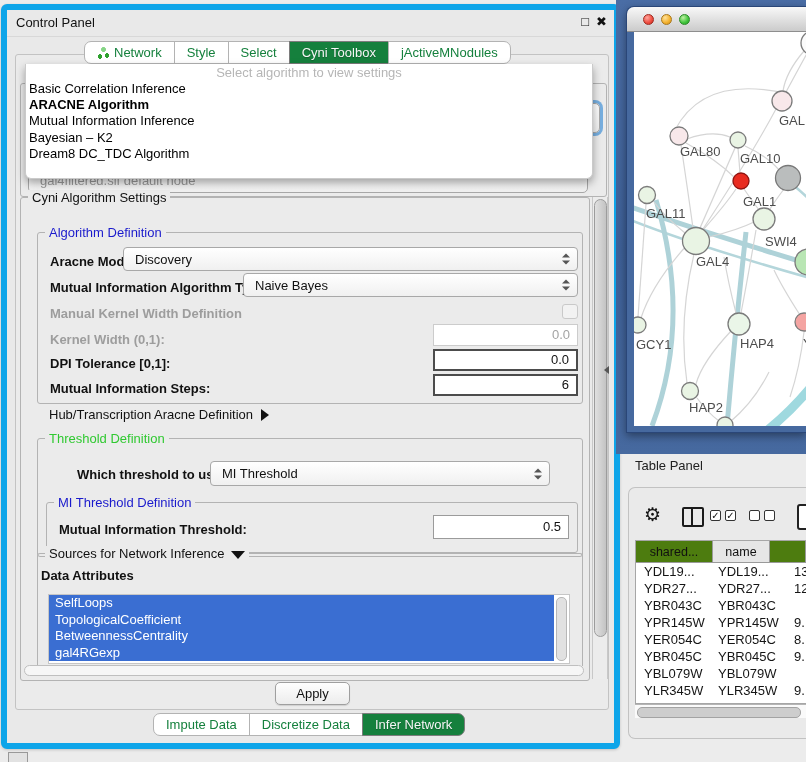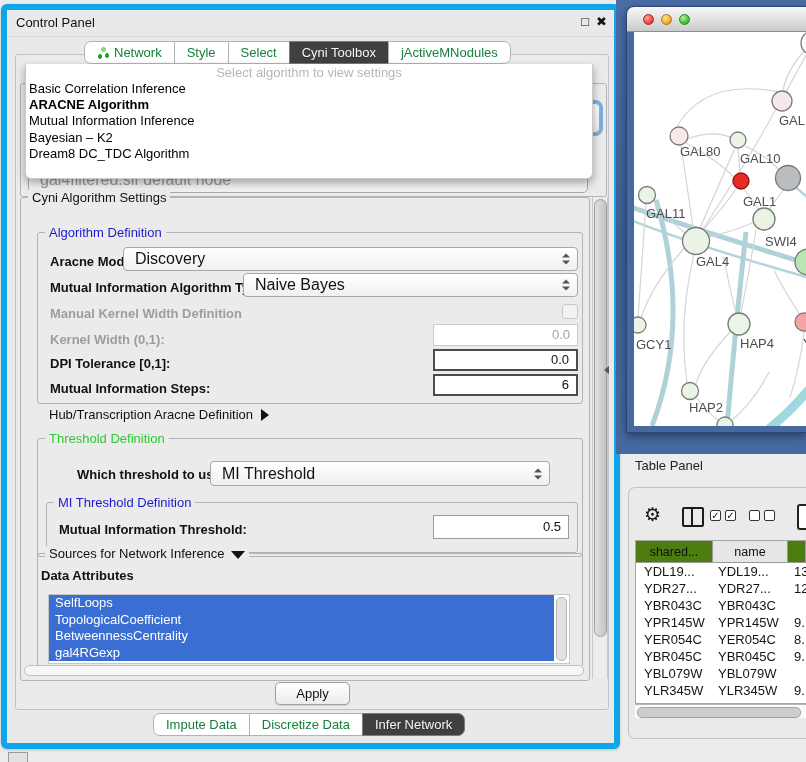--- a/index.html
+++ b/index.html
@@ -10,37 +10,37 @@
   .cp-titlebar{position:absolute;left:0;top:0;right:0;height:26px;border-bottom:1px solid #d8d8d8;}
   .cp-title{position:absolute;left:9px;top:5px;font-size:13px;color:#111;}
   .win-btns{position:absolute;right:7px;top:4px;display:flex;gap:7px;font-size:13px;color:#111;font-weight:bold;}
   .win-btns span{cursor:default;}
   
   .seg{display:flex;position:absolute;z-index:6;}
   .seg .tab{background:#fff;border:1px solid #b3b3b3;font-size:13px;padding:3px 12px;margin-left:-1px;
     color:#15803d;display:flex;align-items:center;white-space:nowrap;}
   .seg .tab:first-child{border-radius:7px 0 0 7px;margin-left:0;}
   .seg .tab:last-child{border-radius:0 7px 7px 0;}
-  .seg .tab.sel{background:#404040;border-color:#7c7c7c;color:#f6f6f6;text-shadow:0 1px 1px rgba(0,0,0,.25);justify-content:flex-end;}
+  .seg .tab.sel{background:#15803d;border-color:#7c7c7c;color:#f6f6f6;text-shadow:0 1px 1px rgba(0,0,0,.25);justify-content:flex-end;}
   .nicon{width:12px;height:12px;margin-right:5px;display:inline-block;
     background:
       radial-gradient(2.4px at 3px 9.5px,#2ea12e 92%,transparent),
       radial-gradient(2.4px at 6.5px 2.5px,#86d586 92%,transparent),
       radial-gradient(2.4px at 10px 8.5px,#2ea12e 92%,transparent);}
   
   .content{position:absolute;left:8px;top:44px;width:592px;height:654px;background:#ebebeb;
     border:1px solid #c3c3c3;border-radius:3px;}
   
   .gbox{position:absolute;border:1px solid #b3b3b3;border-radius:3px;}
   .glabel{position:absolute;top:-8px;left:7px;background:#ebebeb;padding:0 4px;font-size:13px;color:#111;white-space:nowrap;}
   .glabel.blue{color:#1a1acc;}
   .glabel.green{color:#30c931;}
   
   .combo{position:absolute;background:linear-gradient(#ffffff,#f0f0f0);border:1px solid #a8a8a8;border-radius:4px;
-    font-size:16px;color:#111;display:flex;align-items:center;padding-left:11px;box-sizing:border-box;}
+    font-size:13px;color:#111;display:flex;align-items:center;padding-left:11px;box-sizing:border-box;}
   .spin{position:absolute;right:7px;top:50%;transform:translateY(-50%);width:8px;height:11px;}
   .spin::before,.spin::after{content:"";position:absolute;left:0;border-left:4px solid transparent;border-right:4px solid transparent;}
   .spin::before{top:0;border-bottom:4px solid #555;}
   .spin::after{bottom:0;border-top:4px solid #555;}
   
   .tfield{position:absolute;background:#fff;border:1px solid #c6c6c6;font-size:13px;color:#111;
     text-align:right;padding-right:7px;box-sizing:border-box;}
   .tfield.strong{border:2px solid #4c4c4c;}
   .tfield.dis{color:#a3a3a3;border-color:#cccccc;}
   .flabel{position:absolute;font-size:13px;color:#111;white-space:nowrap;}
@@ -352,21 +352,21 @@
   </span>
   <span class="cbrow" style="left:120px;">
     <span class="tcb"></span>
     <span class="tcb"></span>
   </span>
   <span class="partial-icon"></span>
 
   <div class="tbl-area">
     <div class="thead" id="tbl-head">
         <div class="th hl" style="width: 77px;">shared...</div>
-        <div class="th plain" style="width: 75px;">name</div>
+        <div class="th plain" style="width: 57px;">name</div>
         <div class="th hl" style="width: 20px; flex: 1 1 0%;"></div>
       </div>
     <div class="tbody" id="tbl-body">
         <div class="trow">
           <div class="td" style="width: 77px; padding-left: 8px;">YDL19...</div>
           <div class="td" style="width: 75px; padding-left: 5px;">YDL19...</div>
           <div class="td" style="width: 20px; padding-left: 6px; flex: 1 1 0%;">13</div>
         </div>
         <div class="trow">
           <div class="td" style="width: 77px; padding-left: 8px;">YDR27...</div>

